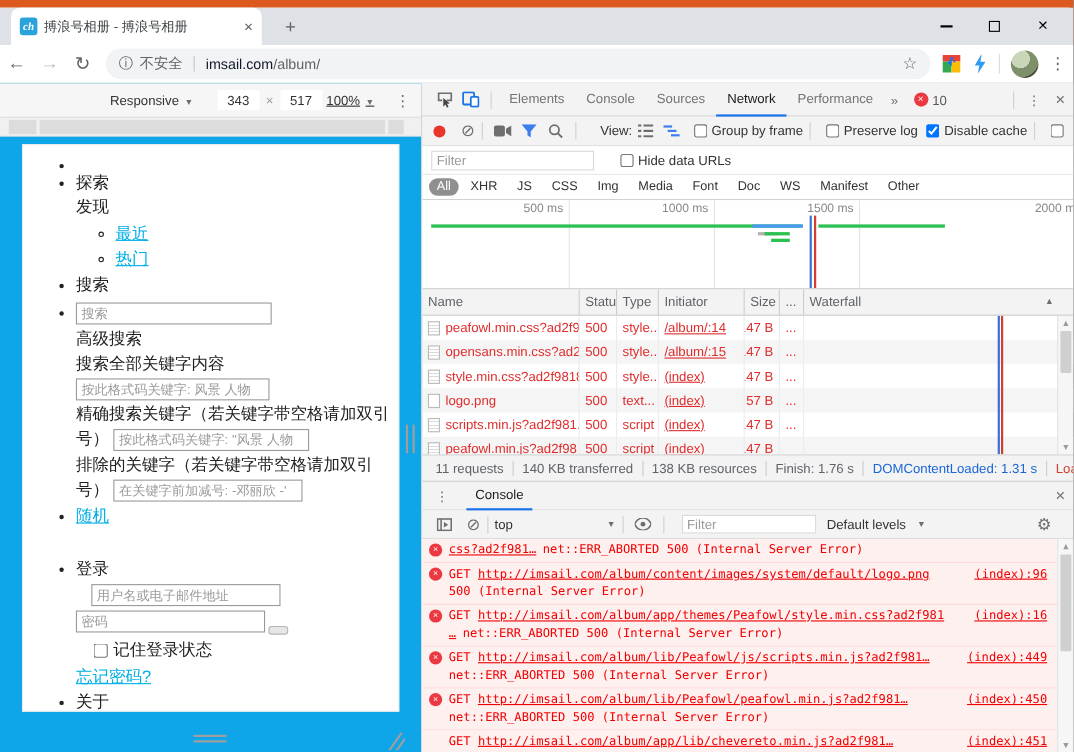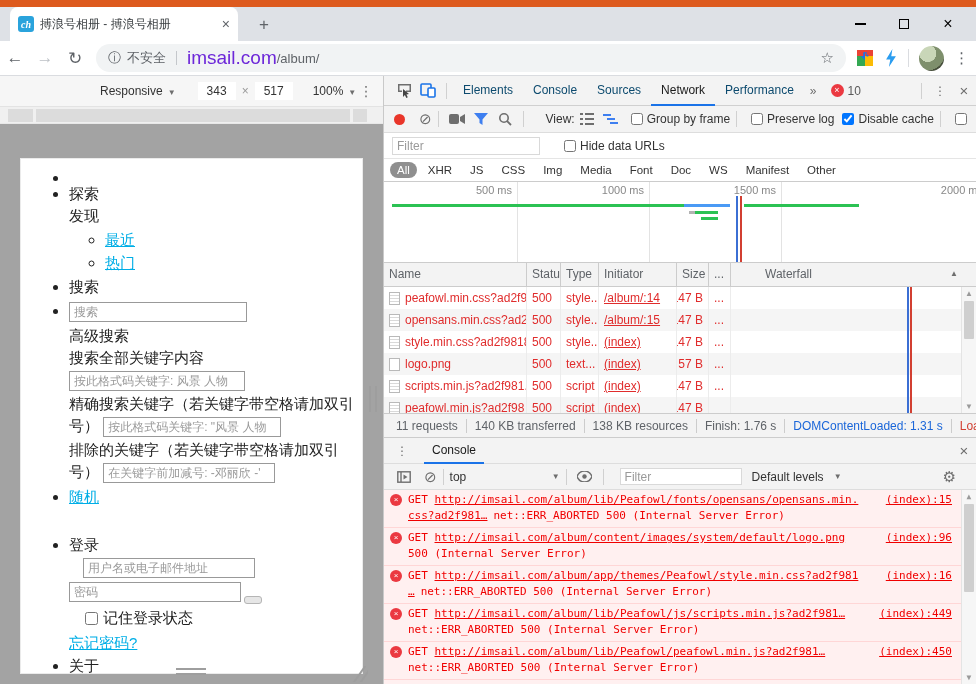--- a/index.html
+++ b/index.html
@@ -29,43 +29,43 @@
   
   .toolbar { position:absolute; left:0; top:41px; width:976px; height:35px; background:#fff;
              border-bottom:1px solid #dadce0; display:flex; align-items:center; }
   .navbtn { width:30px; text-align:center; font-size:17px; color:#5f6368; }
   .navbtn.disabled { color:#bdc1c6; }
   .addressbar { flex:1; height:28px; margin:0 10px 0 6px; background:#f1f3f4; border-radius:14px;
                 display:flex; align-items:center; padding:0 12px; }
   .info-icon { color:#5f6368; font-size:13px; margin-right:6px; }
   .notsecure { color:#5f6368; font-size:13px; }
   .url-sep { width:1px; height:14px; background:#c4c7cb; margin:0 10px; }
-  .url-host { font-size:19px; color:#6d28d9; }
+  .url-host { font-size:13px; color:#0f172a; }
   .url-path { font-size:13px; color:#5f6368; }
   .star { margin-left:auto; color:#5f6368; font-size:15px; }
   .ext-icons { display:flex; align-items:center; gap:10px; margin-right:8px; }
   .ext-sep { width:1px; height:18px; background:#dadce0; }
   .bolt { width:14px; height:18px; background:#2b9df0; clip-path:polygon(60% 0,15% 58%,45% 58%,35% 100%,85% 40%,52% 40%); }
   .avatar { width:25px; height:25px; border-radius:50%;
             background:radial-gradient(circle at 35% 30%, #c9d6b8 0 35%, #7e8f6c 36% 70%, #474f3c 71%); }
   .kebab { color:#5f6368; font-size:15px; letter-spacing:0; width:14px; text-align:center; }
   
-  .left-pane { position:absolute; left:0; top:76px; width:383px; height:608px; background:#a3a3a3; }
+  .left-pane { position:absolute; left:0; top:76px; width:383px; height:608px; background:#0ea5e9; }
   .devicebar { height:31px; background:#f6f6f6; border-bottom:1px solid #e3e3e3; display:flex;
                align-items:center; font-size:12px; color:#333; }
   .devicebar .resp { margin-left:100px; }
   .ddarrow { font-size:8px; color:#6e6e6e; margin-left:5px; }
   .dim-input { width:38px; height:18px; border:none; background:#fff; text-align:center; font-size:12px;
                color:#333; margin:0 4px; }
   .dim-x { color:#9a9a9a; margin:0 2px; }
-  .zoom-sel { margin-left:16px; }
+  .zoom-sel { margin-left:0;text-decoration:underline; }
   .devkebab { margin-left:auto; margin-right:10px; color:#6e6e6e; font-size:14px; }
   .ruler { height:17px; background:#f0f0f0; position:relative; border-bottom:1px solid #e8e8e8; }
   .ruler i { position:absolute; top:2px; height:13px; background:#dcdcdc; display:block; }
-  .page-sheet { position:absolute; left:20px; top:82px; width:343px; height:516px; background:#fff;
+  .page-sheet { position:absolute; left:20px; top:55px; width:343px; height:516px; background:#fff;
                 border:1px solid #ebebeb; overflow:hidden; font-size:15px; color:#222; }
   .page-sheet ul { list-style:disc; padding-left:48px; margin-top:8px; }
   .page-sheet ul ul { list-style:circle; padding-left:36px; margin:2px 0; }
   .page-sheet li { line-height:22px; margin:1px 0; }
   .page-sheet a { color:#00aee6; text-decoration:underline; }
   .page-sheet input { font-size:12px; color:#444; border:1px solid #999; height:20px; padding:0 4px;
                       font-family:"Liberation Sans",sans-serif; }
   .page-sheet input::placeholder { color:#9a9a9a; }
   .empty-li { height:15px; }
   .inp-search { width:178px; margin:3px 0; }
@@ -83,21 +83,21 @@
   .corner-handle i:nth-child(1){ left:-4px; top:8px; } .corner-handle i:nth-child(2){ left:2px; top:9px; }
   .v-handle { position:absolute; left:369px; top:310px; width:8px; height:26px;
               border-left:2px solid #9e9e9e; border-right:2px solid #9e9e9e; }
   
   .devtools { position:absolute; left:383px; top:76px; width:593px; height:608px; background:#fff;
               border-left:1px solid #c9c9c9; font-size:12px; color:#333; }
   .dt-row { display:flex; align-items:center; background:#f3f3f3; }
   .dt-sep { width:1px; height:16px; background:#d0d0d0; margin:0 6px; flex:none; }
   .dt-tabs { height:30px; border-bottom:1px solid #d0d0d0; padding-left:8px; }
   .iconbtn { flex:none; display:flex; align-items:center; justify-content:center; width:24px; height:24px; color:#6e6e6e; }
-  .dtab { padding:0 10px; height:30px; line-height:29px; color:#0c4a6e; flex:none; }
+  .dtab { padding:0 10px; height:30px; line-height:29px; color:#737373; flex:none; }
   .dtab.active { color:#1a1a1a; border-bottom:2px solid #1a73e8; }
   .more-tabs { color:#6e6e6e; padding:0 6px; }
   .err-badge { display:flex; align-items:center; gap:4px; margin-left:8px; flex:none; }
   .err-circle { width:13px; height:13px; border-radius:50%; background:#eb3941; color:#fff; font-size:9px;
                 line-height:13px; text-align:center; }
   .err-count { color:#5a5a5a; }
   .dt-right { margin-left:auto; display:flex; align-items:center; }
   
   .dt-nettoolbar { height:27px; border-bottom:1px solid #ddd; padding-left:10px; }
   .rec-dot { width:11px; height:11px; border-radius:50%; background:#e9362a; flex:none; }
@@ -119,21 +119,21 @@
   .tlabel { position:absolute; top:2px; font-size:11px; color:#888; white-space:nowrap; }
   .tl-bar { position:absolute; height:3px; }
   .tl-green { background:#2bc253; }
   .tl-blue { background:#4a9af5; }
   .tl-gray { background:#b3b3b3; }
   .tl-vline { position:absolute; top:14px; bottom:0; width:2px; }
   
   .dt-thead { display:flex; height:24px; background:#f3f3f3; border-bottom:1px solid #ccc; color:#5f6368; }
   .hc { border-right:1px solid #ccc; padding:4px 5px 0 5px; white-space:nowrap; overflow:hidden; flex:none; }
   .c-name{width:143px;} .c-status{width:34px;} .c-type{width:38px;} .c-init{width:78px;}
-  .c-size{width:32px;} .c-extra{width:22px;} .c-wf{flex:1; border-right:none; position:relative;margin-left:29px;}
+  .c-size{width:32px;} .c-extra{width:22px;} .c-wf{flex:1; border-right:none; position:relative;}
   .sort-arrow { position:absolute; right:18px; top:6px; font-size:8px; color:#6e6e6e; }
   .dt-rows { height:126px; overflow:hidden; position:relative; }
   .nrow { display:flex; height:22px; align-items:center; color:#e02c2c; }
   .nrow:nth-child(even) { background:#f5f5f5; }
   .nc { flex:none; padding:0 5px; white-space:nowrap; overflow:hidden; border-right:1px solid #ececec; height:100%; display:flex; align-items:center; }
   .nc.c-size { justify-content:flex-end; }
   .nc.c-wf { border-right:none; position:relative; }
   .ficon { width:11px; height:13px; border:1px solid #b9b9b9; margin-right:5px; flex:none;
            background:repeating-linear-gradient(#fff 0 2px, #d9d9d9 2px 3px); }
   .ficon.img { background:#fff; }
@@ -618,24 +618,20 @@
       </span>
       <span class="gear">⚙</span>
     </div>
 
     <div class="dt-console">
       <span>
         
       
           <div class="cmsg">
             <span class="cicon">×</span>
-            <div class="cline1">
-              <span class="cleft"><span>GET</span> <a class="curl">http://imsail.com/album/lib/Peafowl/fonts/opensans/opensans.min.</a></span>
-              <a class="csrc">(index):15</a>
-            </div>
             <div class="cline2"><a class="curl">css?ad2f981…</a><span>net::ERR_ABORTED 500 (Internal Server Error)</span></div>
           </div>
         
           <div class="cmsg">
             <span class="cicon">×</span>
             <div class="cline1">
               <span class="cleft"><span>GET</span> <a class="curl">http://imsail.com/album/content/images/system/default/logo.png</a></span>
               <a class="csrc">(index):96</a>
             </div>
             <div class="cline2"><a class="curl"></a><span>500 (Internal Server Error)</span></div>

